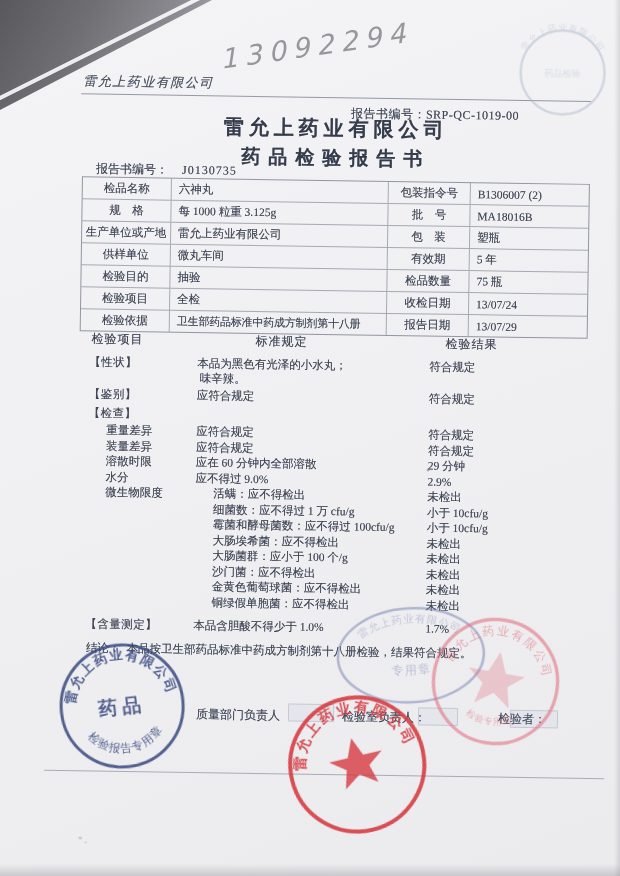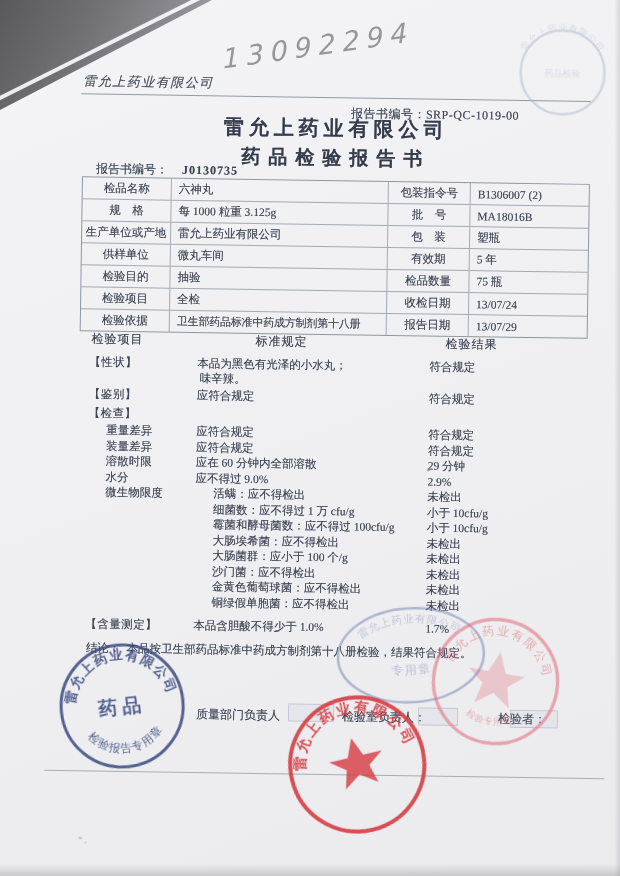--- a/index.html
+++ b/index.html
@@ -24,21 +24,21 @@
   .hand-number{left:222px;top:26px;font-family:"DejaVu Sans",sans-serif;font-style:italic;
     font-size:27px;color:#97979b;letter-spacing:7px;transform:rotate(-9deg) skewX(-6deg);}
 
   .lh-company{left:84px;top:72px;font-size:13px;font-style:italic;color:#4a5263;letter-spacing:1.5px;}
   .lh-line{left:82px;top:93px;width:510px;border-top:1.5px solid rgba(70,80,100,.55);}
   .file-no{left:352px;top:101px;font-size:12px;letter-spacing:.5px;}
   .title-wrap{left:85px;top:111px;width:505px;text-align:center;color:#353c4b;}
   .title-company{font-size:20px;font-weight:700;letter-spacing:5px;}
   .title-report{font-size:19px;font-weight:700;letter-spacing:8px;margin-top:3px;}
   .report-no{left:98px;top:160px;font-size:12px;}
-  .report-no b{font-weight:700;margin-left:14px;letter-spacing:1px;}
+  .report-no b{font-weight:400;margin-left:14px;letter-spacing:1px;}
 
   
   .itable{left:84px;top:176px;width:506px;border:1.2px solid rgba(80,90,108,.6);
     display:grid;grid-template-columns:89px 217px 82px 118px;font-size:11.5px;}
   .itable>div{height:21px;display:flex;align-items:center;
     border-bottom:1px solid rgba(90,100,118,.5);border-right:1px solid rgba(90,100,118,.5);}
   .itable>div:nth-child(4n){border-right:none;}
   .itable>div:nth-last-child(-n+4){border-bottom:none;}
   .c-label{justify-content:center;text-align:center;}
   .c-val{padding-left:7px;}

